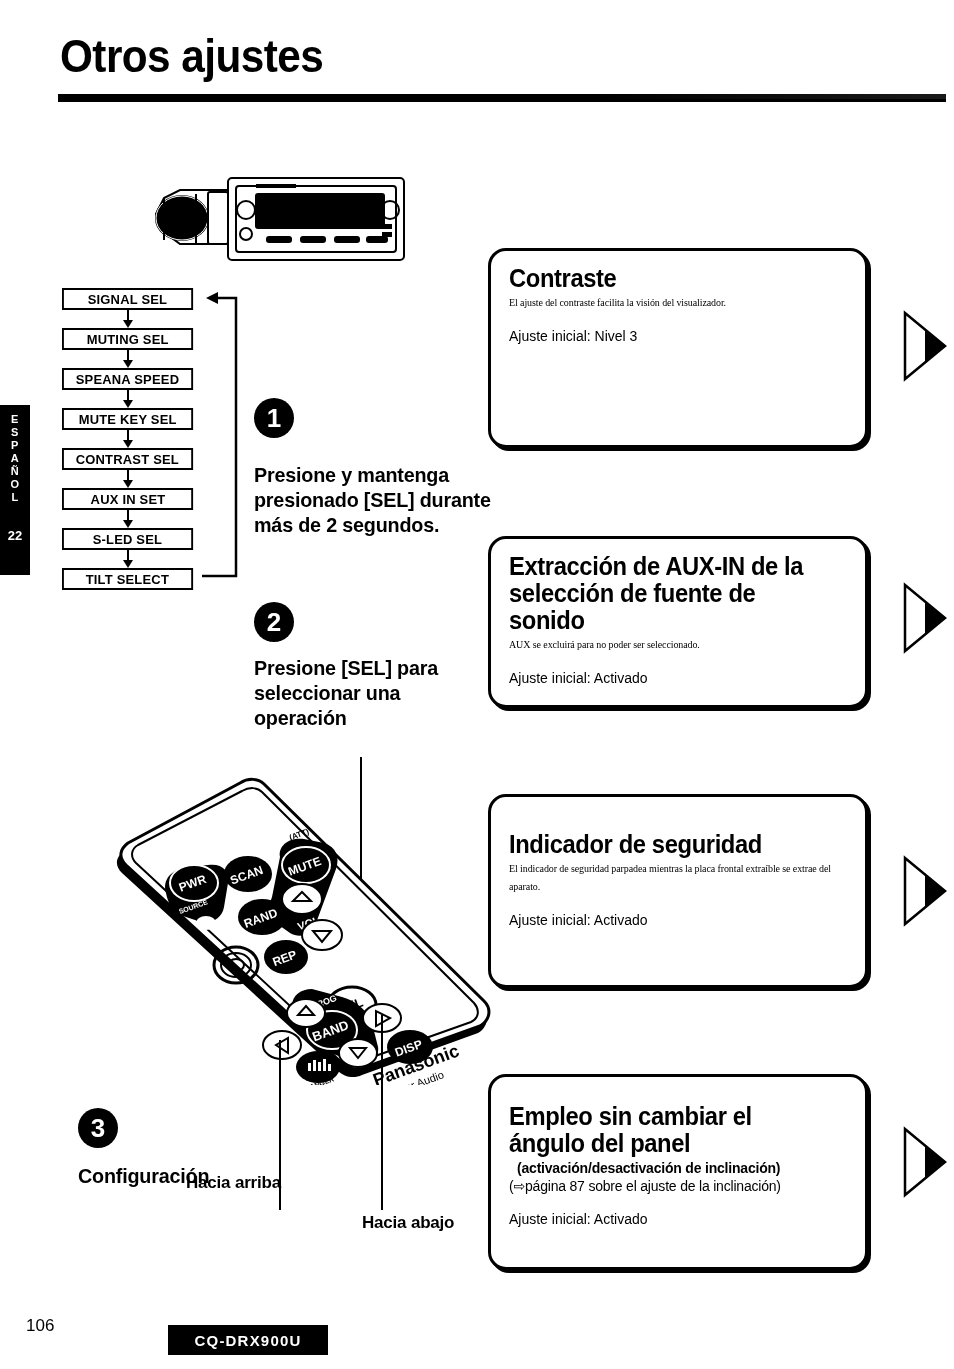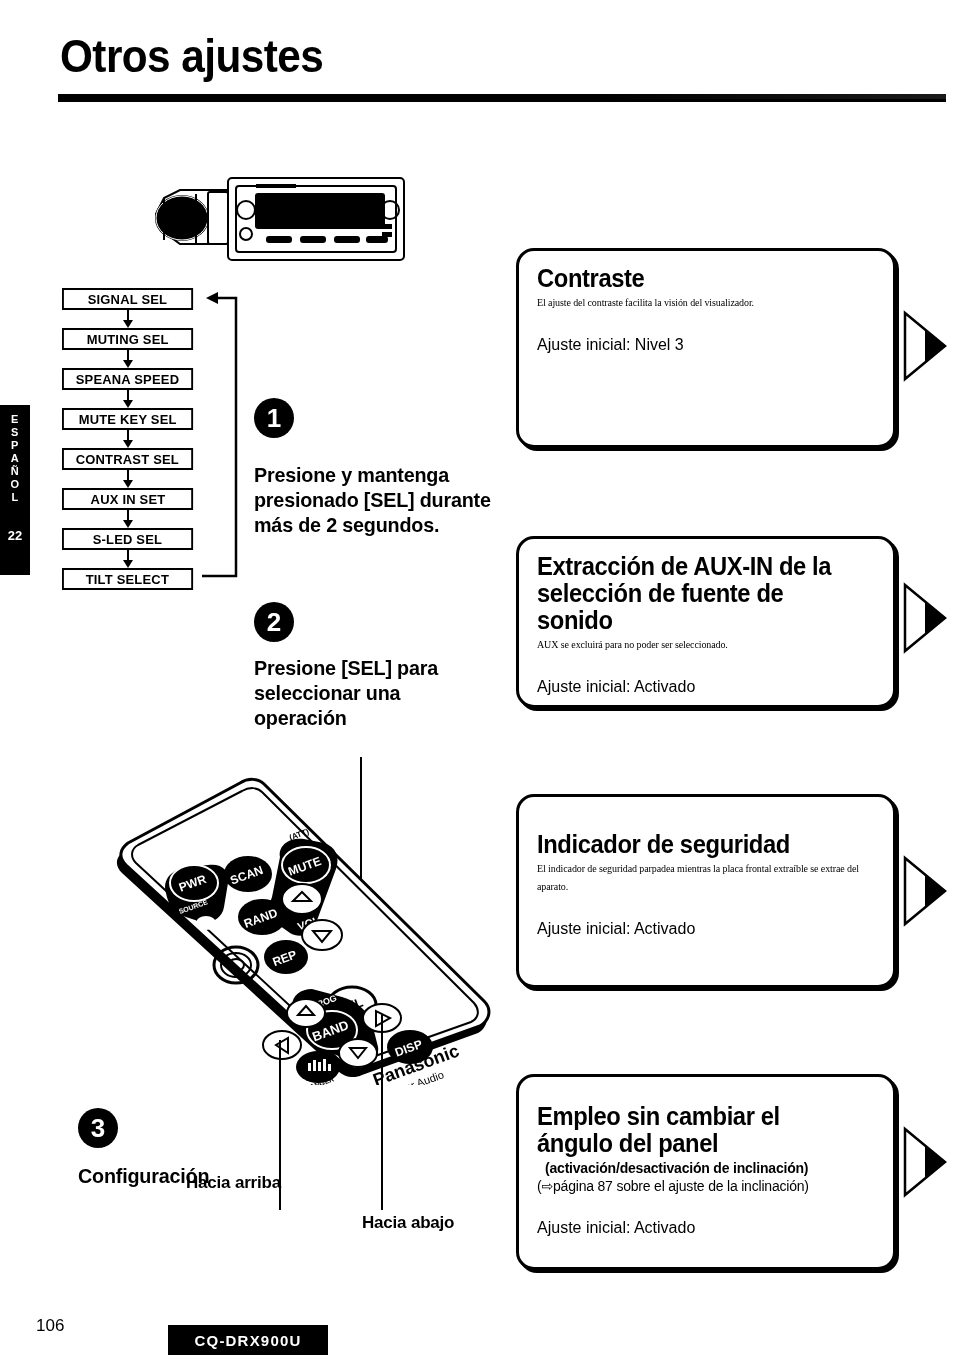--- a/index.html
+++ b/index.html
@@ -165,21 +165,21 @@
     position: absolute;
     font-size: 17px;
     font-weight: 700;
     letter-spacing: -0.2px;
     white-space: nowrap;
   }
 
   
   .card {
     position: absolute;
-    left: 516px;
+    left: 488px;
     width: 380px;
     border: 3px solid #000;
     border-radius: 18px;
     background: #fff;
     box-shadow: 3px 3px 0 #000;
     padding: 14px 16px 14px 18px;
   }
   .card h2 {
     font-size: 25px;
     font-weight: 700;
@@ -200,33 +200,33 @@
     font-weight: 700;
     line-height: 18px;
     letter-spacing: -0.2px;
   }
   .card .subnote2 {
     font-size: 14px;
     line-height: 18px;
     letter-spacing: -0.2px;
   }
   .card .setting {
-    margin-top: 24px;
-    font-size: 16px;
+    margin-top: 15px;
+    font-size: 14px;
     line-height: 18px;
   }
   .card-arrow {
     position: absolute;
     width: 46px; height: 72px;
   }
 
   
   .page-number {
     position: absolute;
-    left: 36px; top: 1316px;
+    left: 26px; top: 1316px;
     font-size: 17px;
   }
   .model-badge {
     position: absolute;
     left: 168px; top: 1325px;
     width: 160px; height: 30px;
     background: #000;
     color: #fff;
     display: flex;
     align-items: center;

